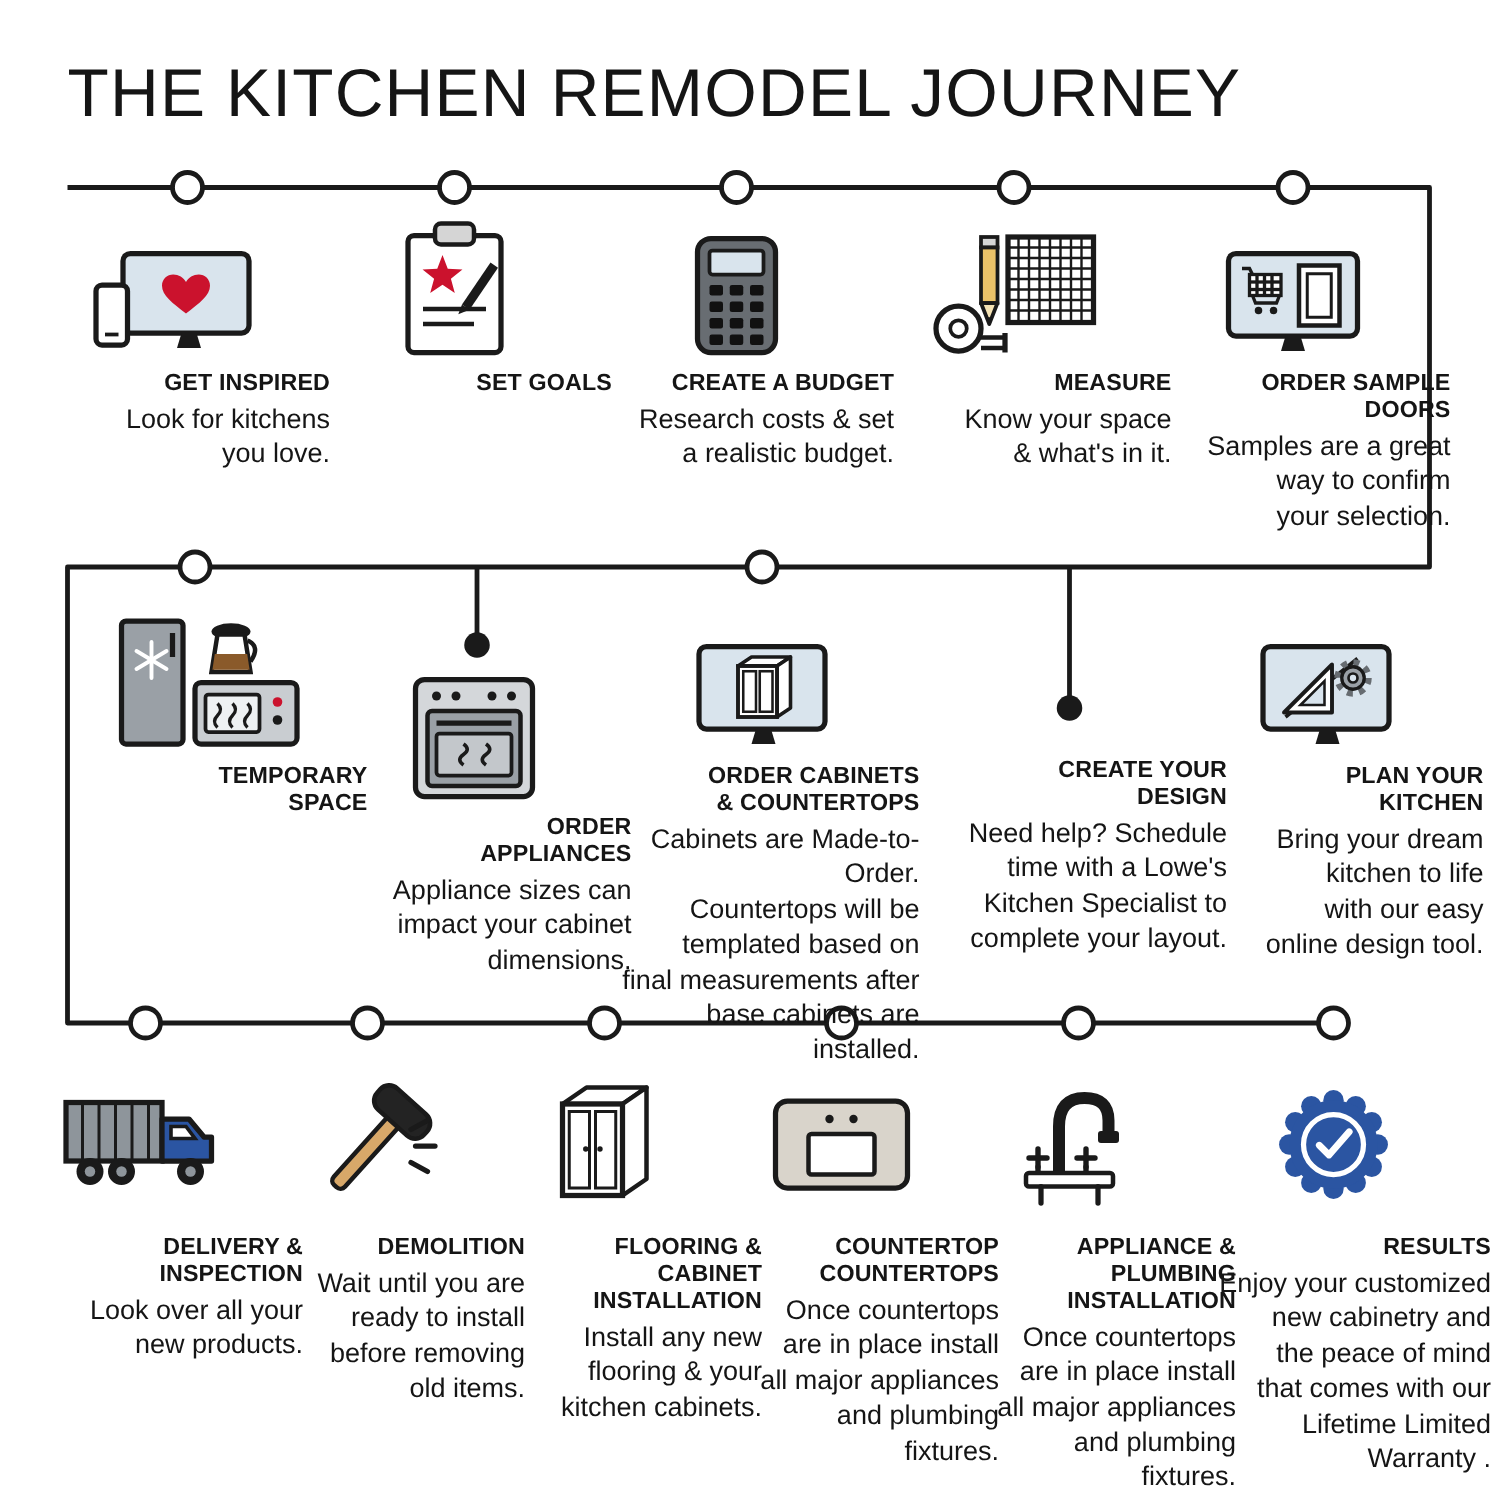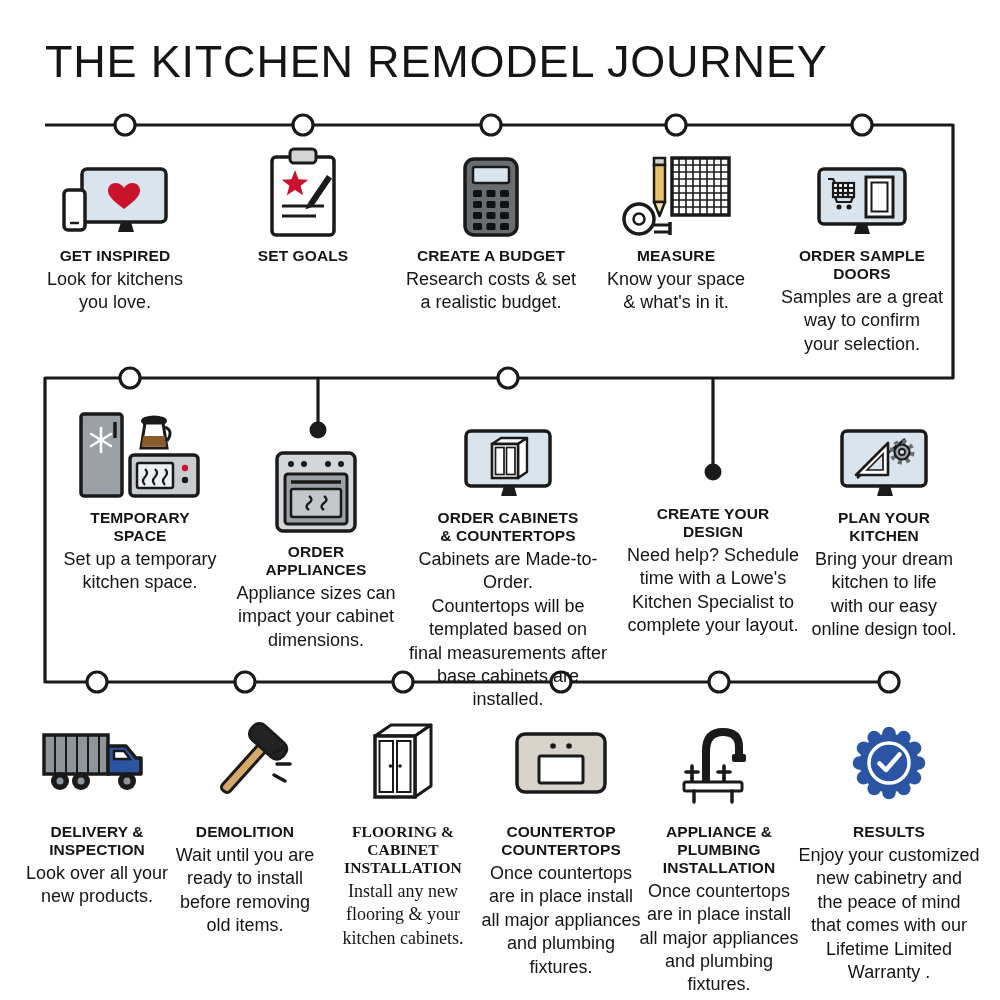--- a/index.html
+++ b/index.html
@@ -10,21 +10,21 @@
     color:#151515;
     position:relative;
     overflow:hidden;
   }
   .connector { position:absolute; left:0; top:0; z-index:0; }
   .page-title {
     position:absolute; left:45px; top:36px;
     font-size:45px; font-weight:400; letter-spacing:0.8px;
     color:#151515; z-index:2;
   }
-  .step { position:absolute; width:210px; text-align:center; z-index:1; }
+  .step { position:absolute; width:210px; text-align:right; z-index:1; }
   .icon-wrap { display:flex; justify-content:center; align-items:flex-end; }
   .icon-wrap.center { align-items:center; }
   .step-title {
     font-weight:700; font-size:15.5px; line-height:1.16;
     white-space:pre-line; margin-top:9px; letter-spacing:0.1px;
   }
   .step-desc {
     font-size:18px; line-height:1.3; white-space:pre-line; margin-top:3px;
   }
 </style>
@@ -196,22 +196,20 @@
       <path d="M88 17 Q97 21 90 31" fill="none" stroke="#1a1a1a" stroke-width="3"></path>
       <rect x="53" y="45" width="68" height="41" rx="4" fill="#c9cdd1" stroke="#1a1a1a" stroke-width="3.5"></rect>
       <rect x="60" y="53" width="36" height="25" rx="2" fill="#eef1f3" stroke="#1a1a1a" stroke-width="2.5"></rect>
       <path d="M68 59 q4 4 0 8 q-4 4 0 8 M78 59 q4 4 0 8 q-4 4 0 8 M88 59 q4 4 0 8 q-4 4 0 8" fill="none" stroke="#1a1a1a" stroke-width="2.2"></path>
       <circle cx="108" cy="58" r="3.2" fill="#cb122d"></circle>
       <circle cx="108" cy="70" r="3.2" fill="#1a1a1a"></circle>
     </svg>
   </div>
   <div class="step-title">TEMPORARY
 SPACE</div>
-  <div class="step-desc">Set up a temporary
-kitchen space.</div>
 </div>
 
 <div class="step" style="left:211px; top:448px;">
   <div class="icon-wrap" style="height:86px">
     <svg width="84" height="84" viewBox="0 0 84 84">
       <rect x="3" y="3" width="78" height="78" rx="6" fill="#d4d7da" stroke="#1a1a1a" stroke-width="3.5"></rect>
       <circle cx="17" cy="14" r="3" fill="#1a1a1a"></circle>
         <circle cx="30" cy="14" r="3" fill="#1a1a1a"></circle>
         <circle cx="54" cy="14" r="3" fill="#1a1a1a"></circle>
         <circle cx="67" cy="14" r="3" fill="#1a1a1a"></circle>
@@ -322,21 +320,21 @@
       </g>
     </svg>
   </div>
   <div class="step-title">DEMOLITION</div>
   <div class="step-desc">Wait until you are
 ready to install
 before removing
 old items.</div>
 </div>
 
-<div class="step" style="left:298px; top:712px;font-family:Liberation Serif, serif;">
+<div class="step" style="left:298px; top:712px;">
   <div class="icon-wrap center" style="height:102px">
     <svg width="74" height="86" viewBox="0 0 74 86">
       <path d="M9 16 L25 5 L65 5 L49 16 Z" fill="#ffffff" stroke="#1a1a1a" stroke-width="3" stroke-linejoin="round"></path>
       <path d="M49 16 L65 5 L65 66 L49 77 Z" fill="#ffffff" stroke="#1a1a1a" stroke-width="3" stroke-linejoin="round"></path>
       <rect x="9" y="16" width="40" height="61" fill="#ffffff" stroke="#1a1a1a" stroke-width="3.5"></rect>
       <rect x="13.5" y="21" width="13.5" height="51" fill="none" stroke="#1a1a1a" stroke-width="2"></rect>
       <rect x="31" y="21" width="13.5" height="51" fill="none" stroke="#1a1a1a" stroke-width="2"></rect>
       <circle cx="24.5" cy="46" r="1.8" fill="#1a1a1a"></circle>
       <circle cx="34" cy="46" r="1.8" fill="#1a1a1a"></circle>
     </svg>

